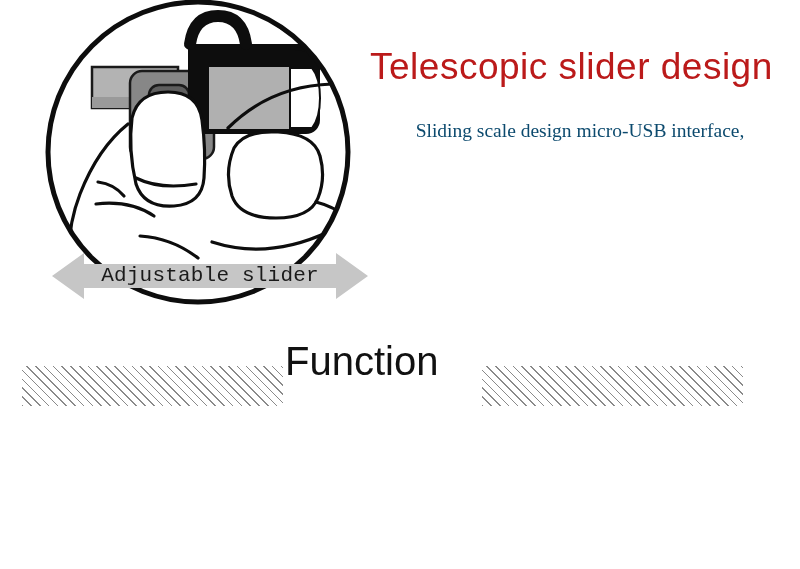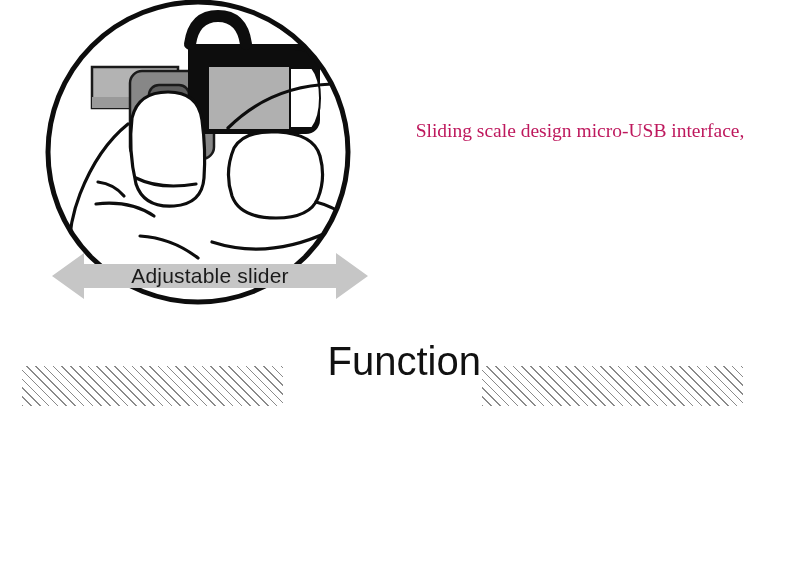--- a/index.html
+++ b/index.html
@@ -52,21 +52,21 @@
     height: 52px;
   }
   .slider-label {
     position: absolute;
     left: 52px;
     top: 258px;
     width: 316px;
     height: 36px;
     line-height: 36px;
     text-align: center;
-    font-family: Liberation Sans, sans-serif;
+    font-family: Liberation Mono, monospace;
     font-size: 21px;
     color: #1a1a1a;
     letter-spacing: 0.2px;
     white-space: nowrap;
   }
 
   
   .headline {
     position: absolute;
     left: 370px;
@@ -81,33 +81,33 @@
   }
   .subhead {
     position: absolute;
     left: 362px;
     top: 116px;
     width: 436px;
     text-align: center;
     font-family: "Liberation Serif", serif;
     font-size: 19.5px;
     line-height: 29px;
-    color: #be185d;
+    color: #0c4a6e;
   }
   .subhead span {
     display: block;
   }
 
   
   .section-title {
     position: absolute;
     left: 285px;
     top: 337px;
     width: 196px;
-    text-align: right;
+    text-align: left;
     font-family: "Liberation Sans", sans-serif;
     font-size: 40px;
     line-height: 49px;
     color: #111111;
     font-weight: 400;
   }
   .section-title span {
     display: block;
   }
 
@@ -198,20 +198,21 @@
     </svg>
   </div>
 
   <div class="slider-band">
     <svg viewBox="0 0 316 52" xmlns="http://www.w3.org/2000/svg">
       <polygon points="0,26 32,3 32,14 284,14 284,3 316,26 284,49 284,38 32,38 32,49" fill="#c6c6c6"></polygon>
     </svg>
   </div>
   <div class="slider-label">Adjustable slider</div>
 
+  <div class="headline">Telescopic  slider  design</div>
 
   <div class="subhead">
     <span>Sliding scale design micro-USB interface,</span>
   </div>
 
   <div class="hatch hatch-left"></div>
   <div class="hatch hatch-right"></div>
   <div class="section-title">
     <span>Function</span>
   </div>

